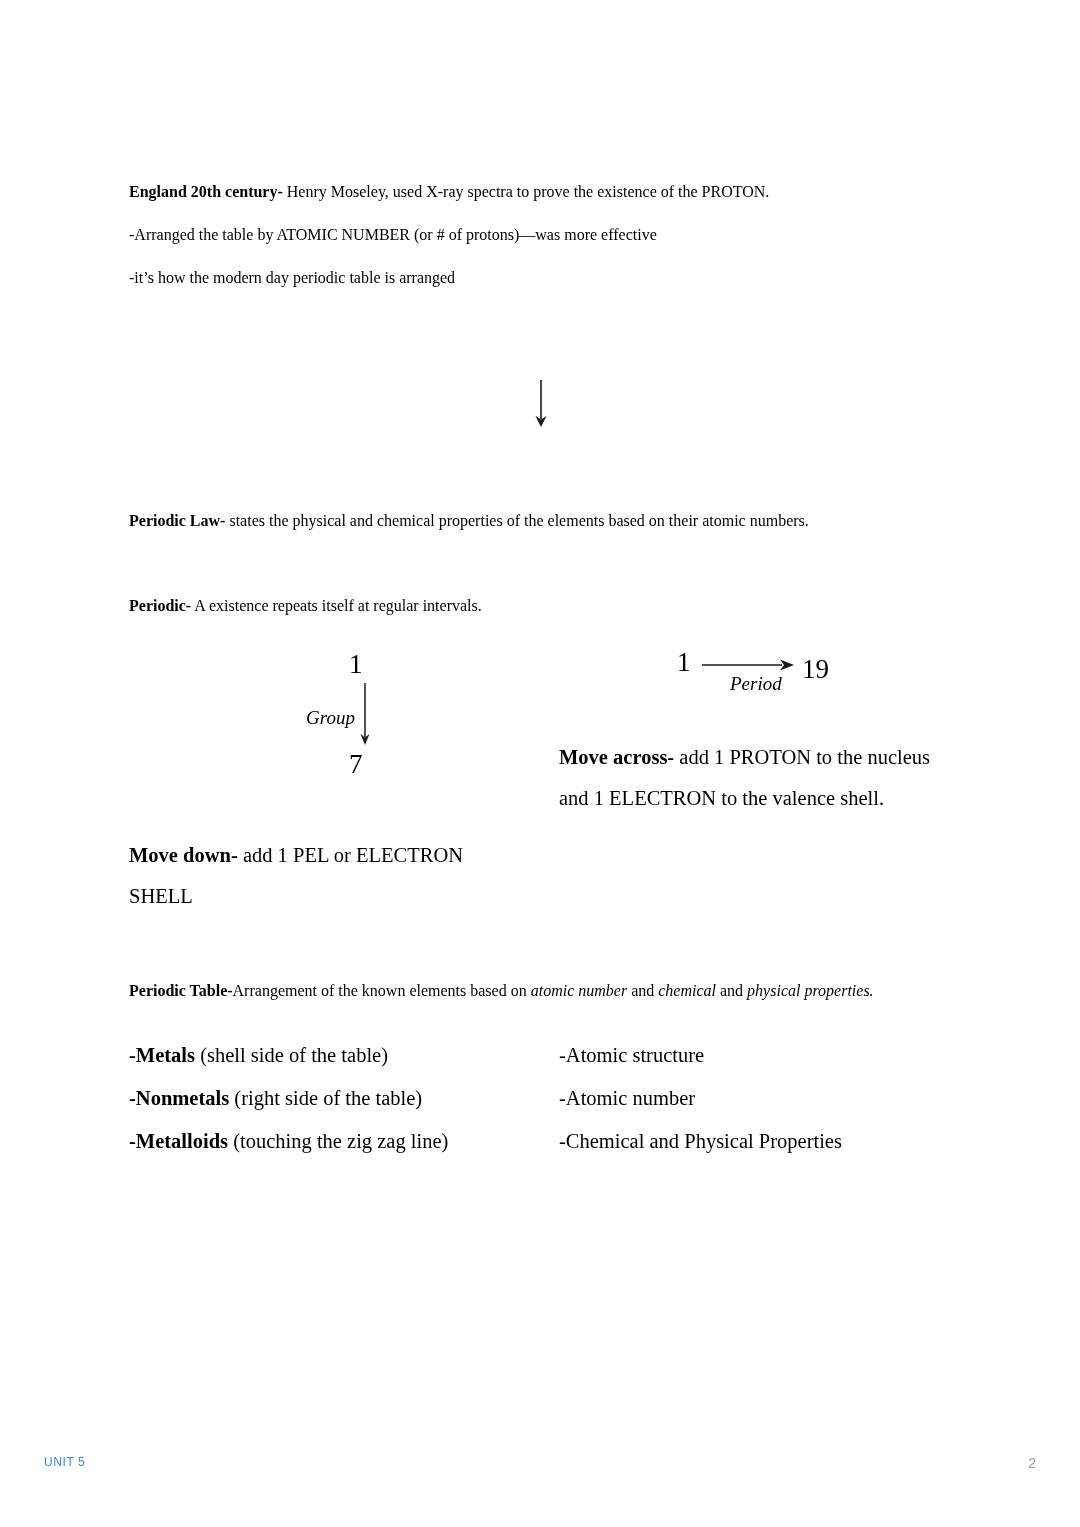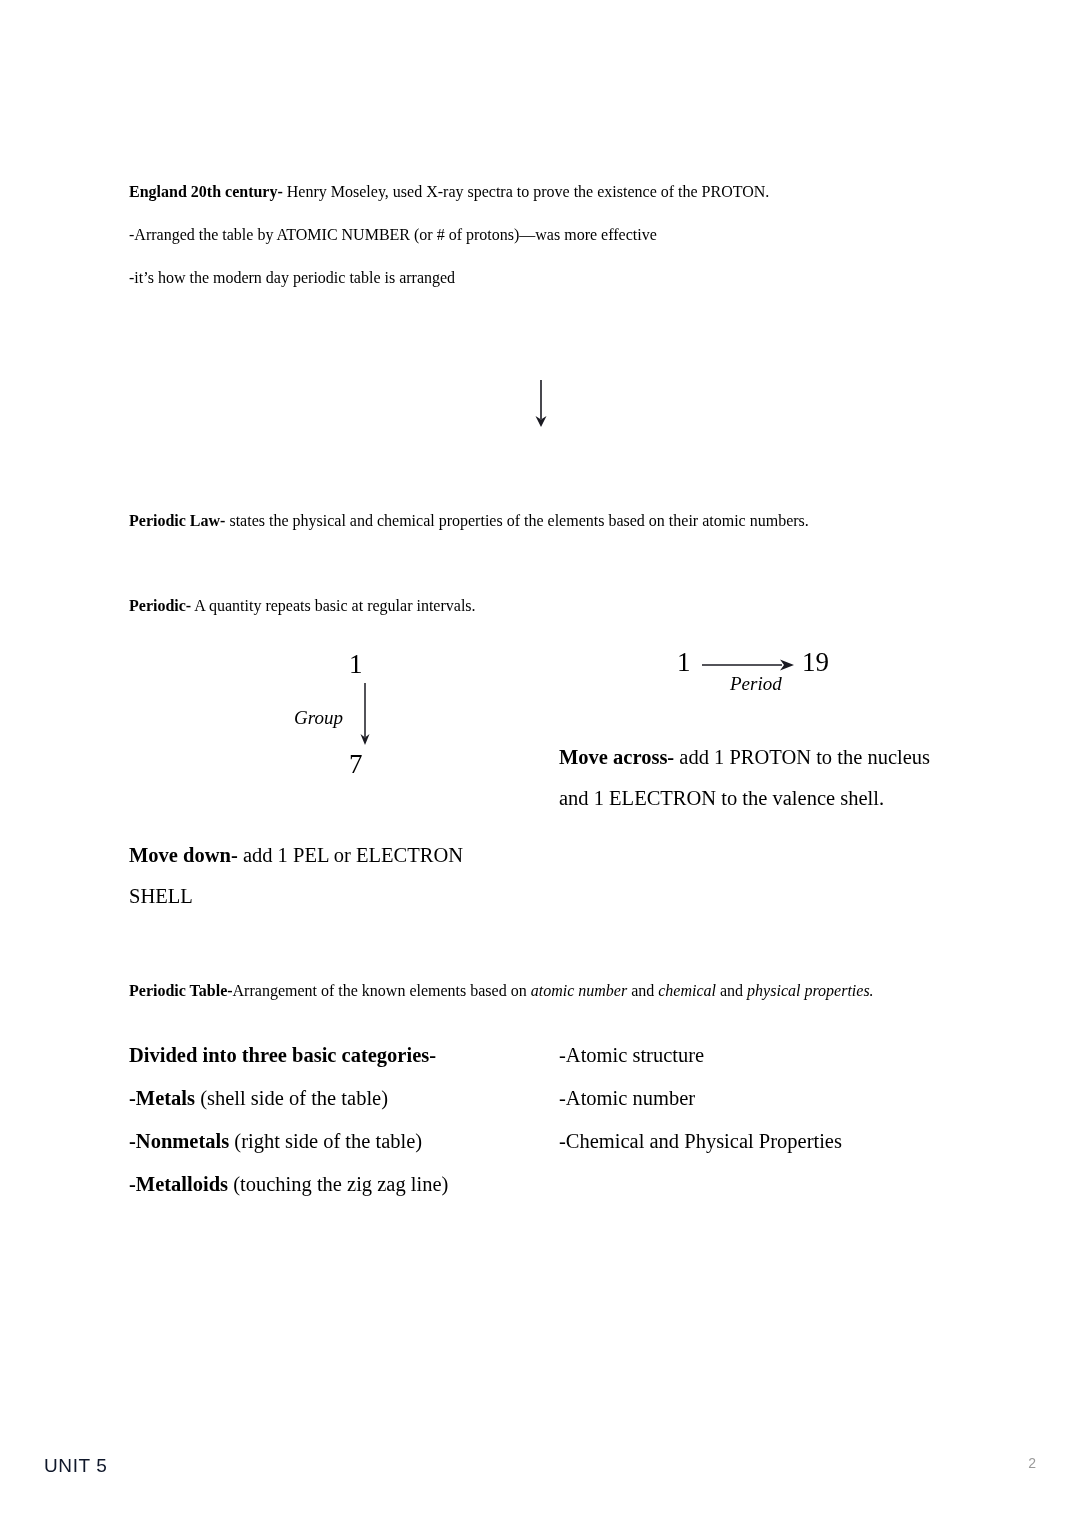--- a/index.html
+++ b/index.html
@@ -75,21 +75,21 @@
   }
   .num-bottom {
     position: absolute;
     left: 55px;
     top: 100px;
     font-size: 27px;
     line-height: 30px;
   }
   .group-label {
     position: absolute;
-    left: 0px;
+    left: 12px;
     top: 58px;
     font-style: italic;
     font-size: 19px;
     font-family: "Liberation Serif", "DejaVu Serif", serif;
   }
   .group-arrow {
     position: absolute;
     left: 62px;
     top: 34px;
   }
@@ -104,21 +104,21 @@
   .period-num-left {
     position: absolute;
     left: 0px;
     top: 0px;
     font-size: 27px;
     line-height: 30px;
   }
   .period-num-right {
     position: absolute;
     left: 125px;
-    top: 0px;
+    top: 7px;
     font-size: 27px;
     line-height: 30px;
   }
   .period-arrow {
     position: absolute;
     left: 25px;
     top: 8px;
   }
   .period-label {
     position: absolute;
@@ -170,23 +170,23 @@
     left: 0;
     top: 1455px;
     width: 1080px;
     height: 40px;
   }
   .footer-left {
     position: absolute;
     left: 44px;
     top: 0;
     font-family: "Liberation Sans", "DejaVu Sans", sans-serif;
-    font-size: 19px;
+    font-size: 12px;
     letter-spacing: 0.6px;
-    color: #0f172a;
+    color: #3b82f6;
   }
   .footer-right {
     position: absolute;
     right: 44px;
     top: 0;
     font-family: "Liberation Sans", "DejaVu Sans", sans-serif;
     font-size: 14px;
     color: #9a9a9a;
   }
 </style>
@@ -211,21 +211,21 @@
         </svg>
       </span>
     </div>
 
     <div class="sp-after-arrow"></div>
 
     <p class="para"><span class="b">Periodic Law-</span><span> states the physical and chemical properties of the elements based on their atomic numbers.</span></p>
 
     <div class="sp-law"></div>
 
-    <p class="para"><span class="b">Periodic-</span><span> A quantity repeats basic at regular intervals.</span></p>
+    <p class="para"><span class="b">Periodic-</span><span> A existence repeats itself at regular intervals.</span></p>
 
     <div class="sp-periodic"></div>
 
     <div class="diagram">
 
       <div class="group-diagram">
         <span class="num-top">1</span>
         <span class="group-label">Group</span>
         <span class="group-arrow">
           <svg width="18" height="66" viewBox="0 0 18 66" aria-hidden="true">
@@ -260,21 +260,20 @@
 
     <div class="sp-before-table"></div>
 
     <p class="para"><span class="b">Periodic Table-</span><span>Arrangement of the known elements based on </span><span class="i">atomic number</span><span> and </span><span class="i">chemical</span><span> and </span><span class="i">physical properties.</span></p>
 
     <div class="sp-before-cols"></div>
 
     <div class="cols" style="height:200px;">
 
       <div class="col col-left">
-        <p><span class="b">Divided into three basic categories-</span></p>
         <p><span class="b">-</span><span class="b">Metals</span><span> (shell side of the table)</span></p>
         <p><span class="b">-</span><span class="b">Nonmetals</span><span> (right side of the table)</span></p>
         <p><span class="b">-</span><span class="b">Metalloids</span><span> (touching the zig zag line)</span></p>
       </div>
 
       <div class="col col-right">
         <p>-Atomic structure</p>
         <p>-Atomic number</p>
         <p>-Chemical and Physical Properties</p>
       </div>

